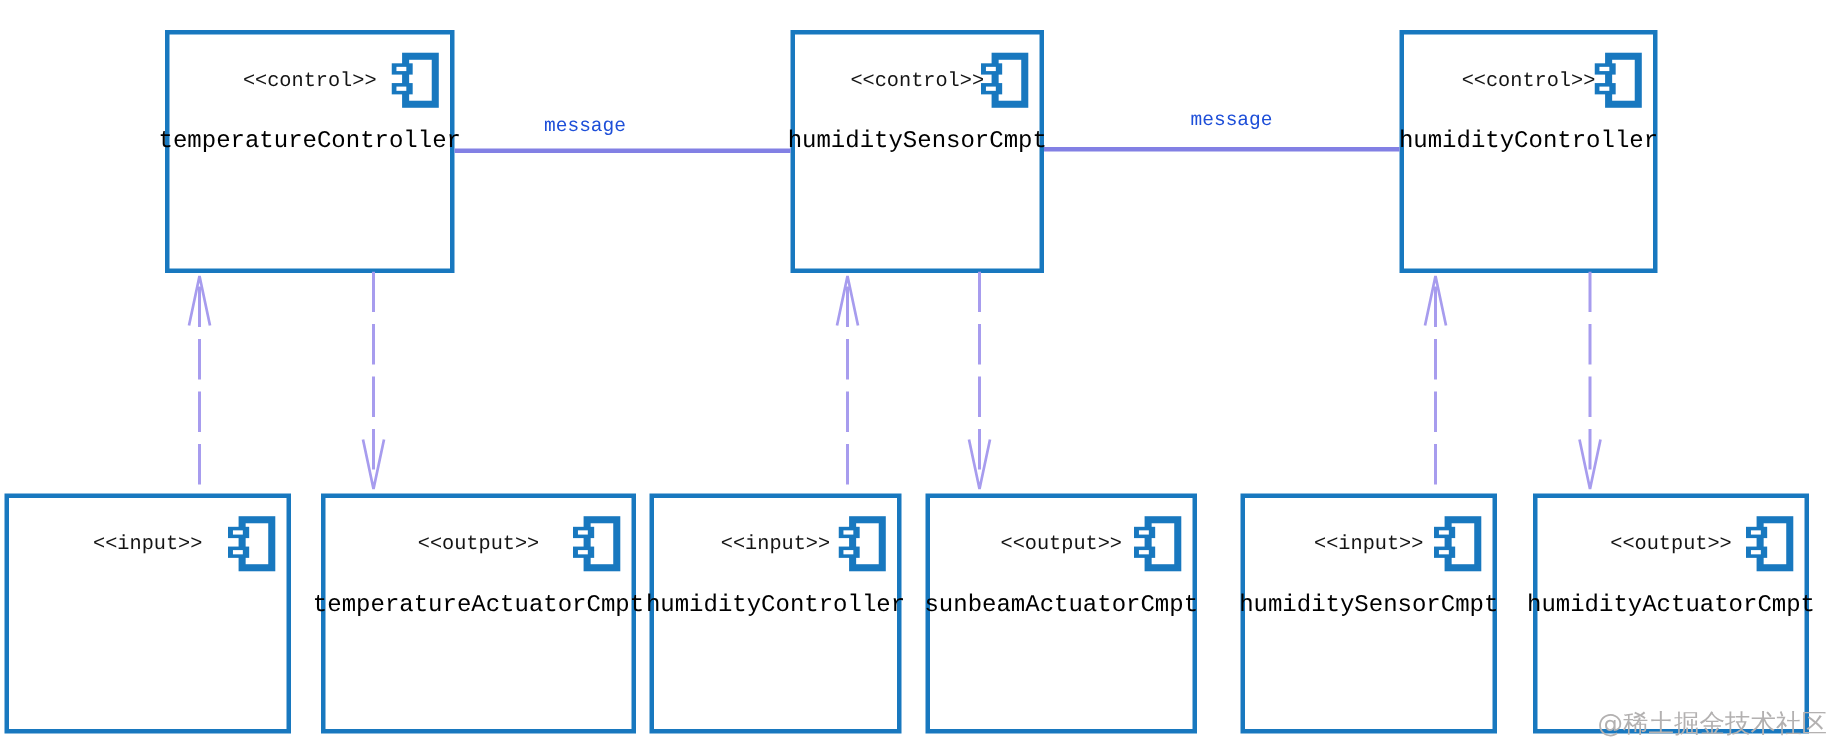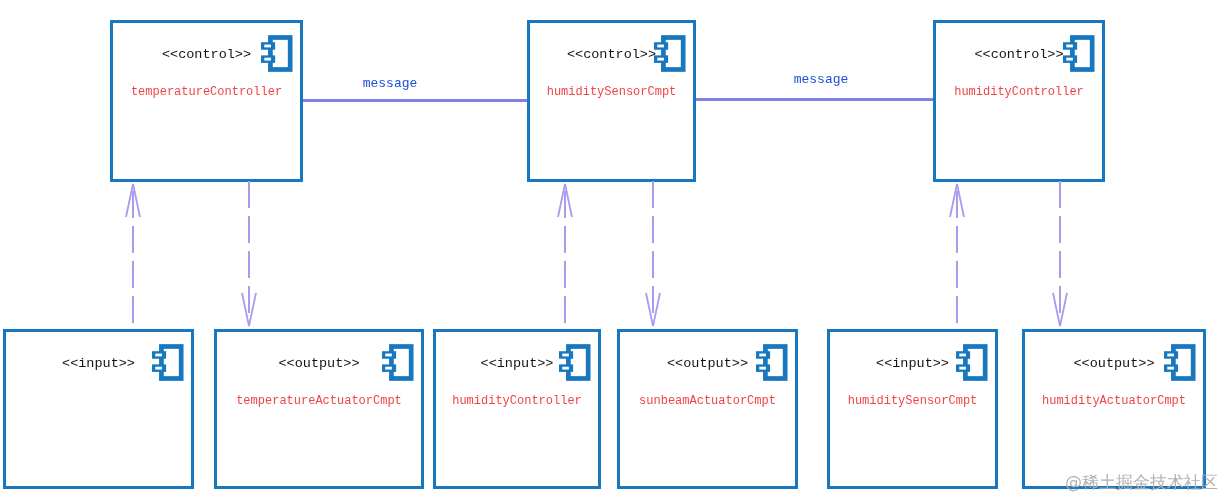--- a/index.html
+++ b/index.html
@@ -9,21 +9,21 @@
   }
   
   .node{
     position:absolute;background:#ffffff;border:3px solid #1878bf;box-sizing:border-box;
     display:flex;flex-direction:column;align-items:center;
   }
   .node .stereo{
     margin-top:24px;font-size:13.5px;color:#141414;letter-spacing:0px;white-space:nowrap;
   }
   .node .cname{
-    margin-top:23px;font-size:12px;color:#ef4444;white-space:nowrap;
+    margin-top:23px;font-size:16px;color:#000000;white-space:nowrap;
   }
   .comp-icon{position:absolute;top:11px;right:7px;}
   
   .n0{left:110px;top:20px;width:193px;height:162px}
   .n1{left:527px;top:20px;width:169px;height:162px}
   .n2{left:933px;top:20px;width:172px;height:162px}
   .n3{left:3px;top:329px;width:191px;height:160px}
   .n4{left:214px;top:329px;width:210px;height:160px}
   .n5{left:433px;top:329px;width:168px;height:160px}
   .n6{left:617px;top:329px;width:181px;height:160px}

